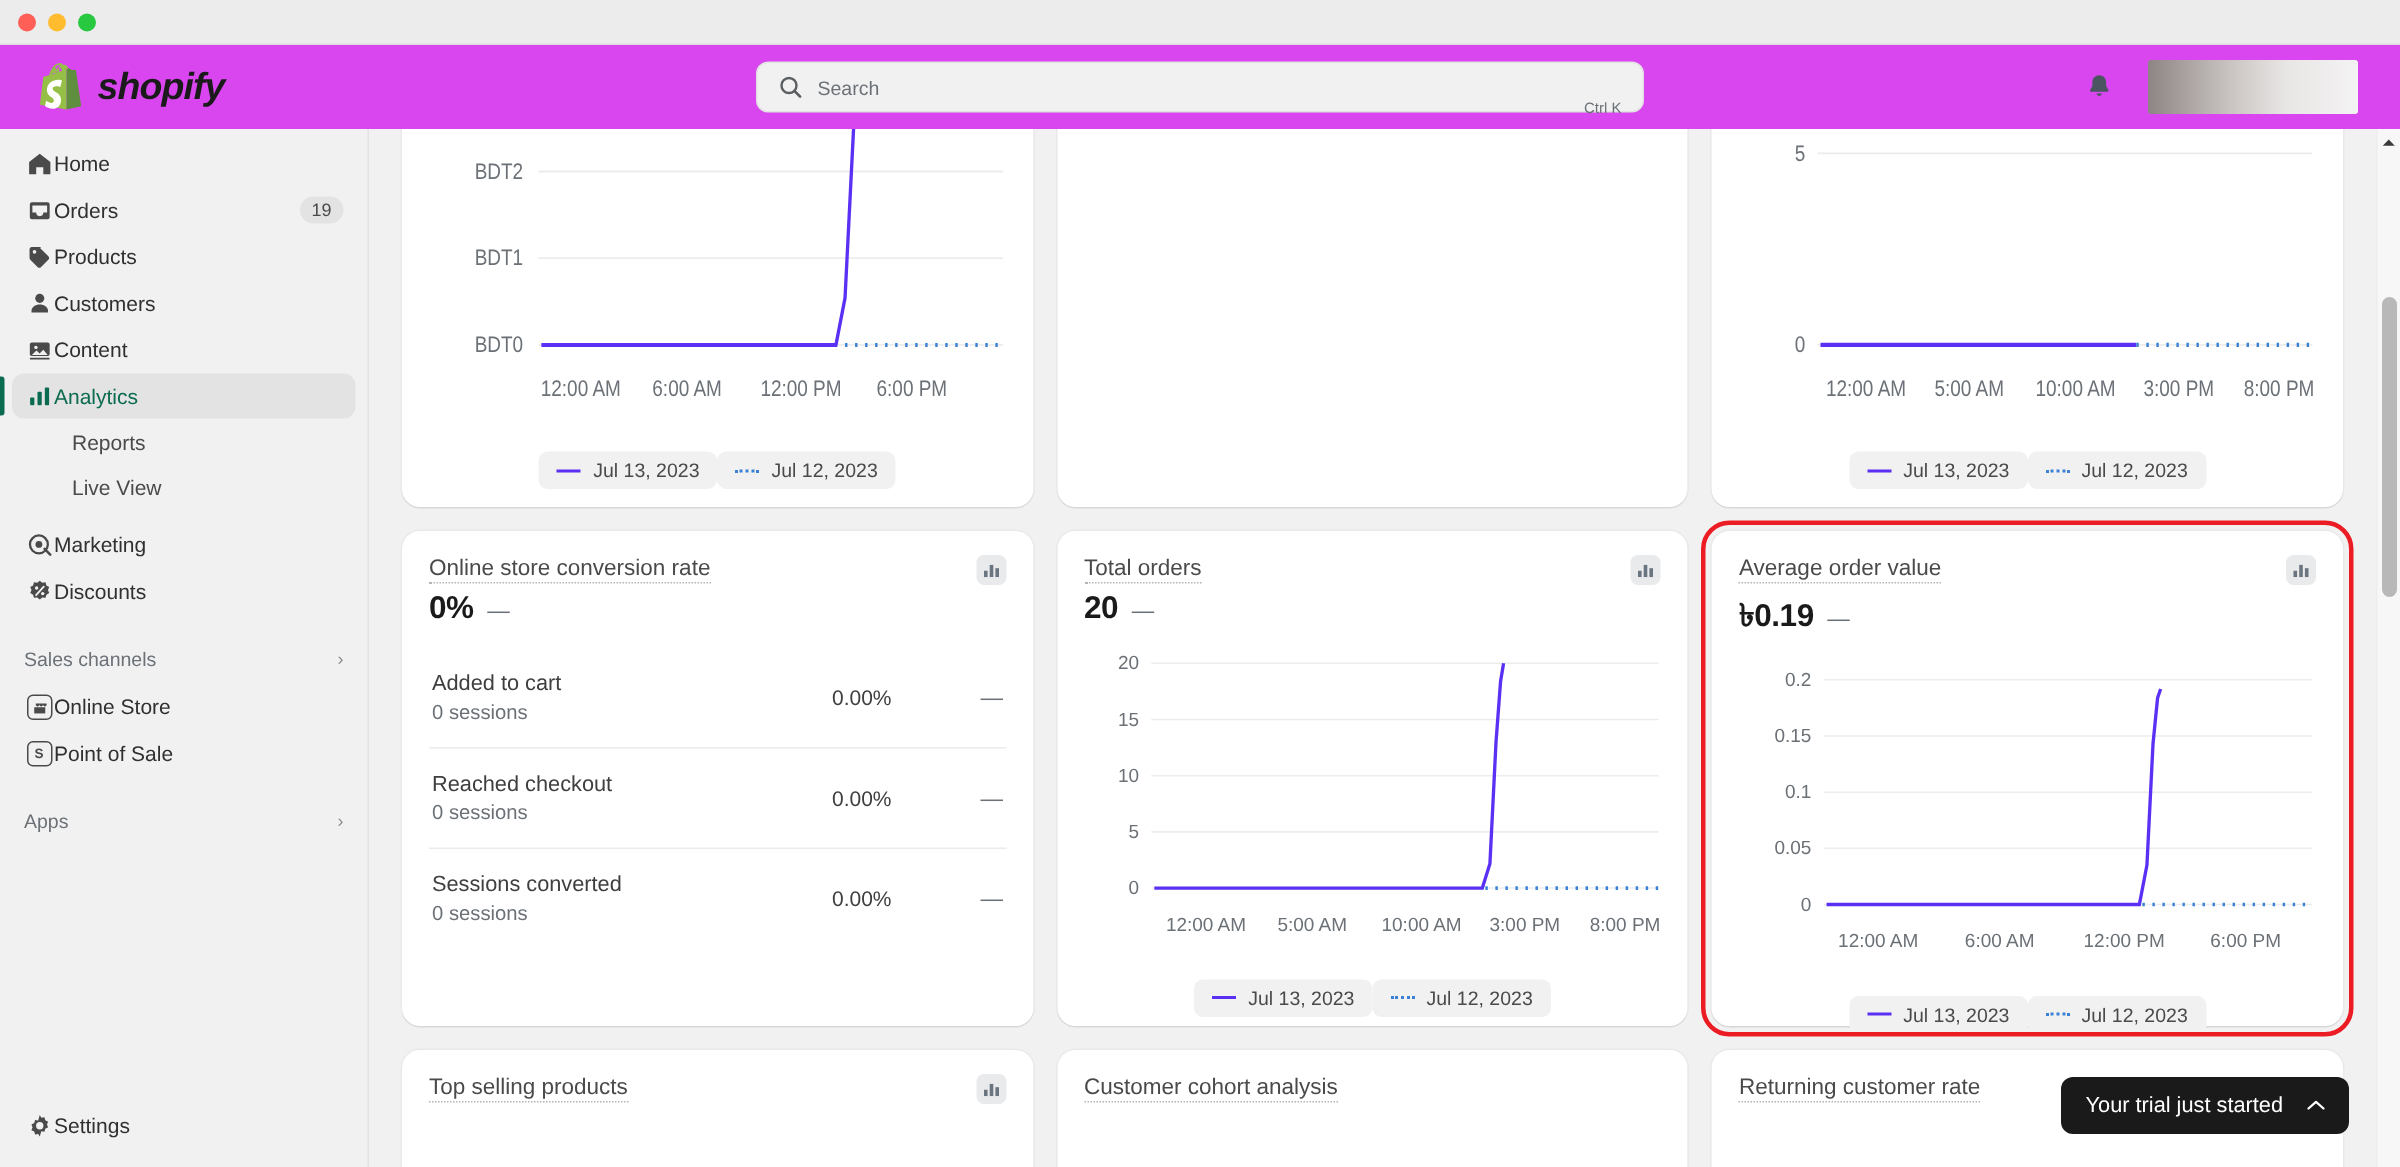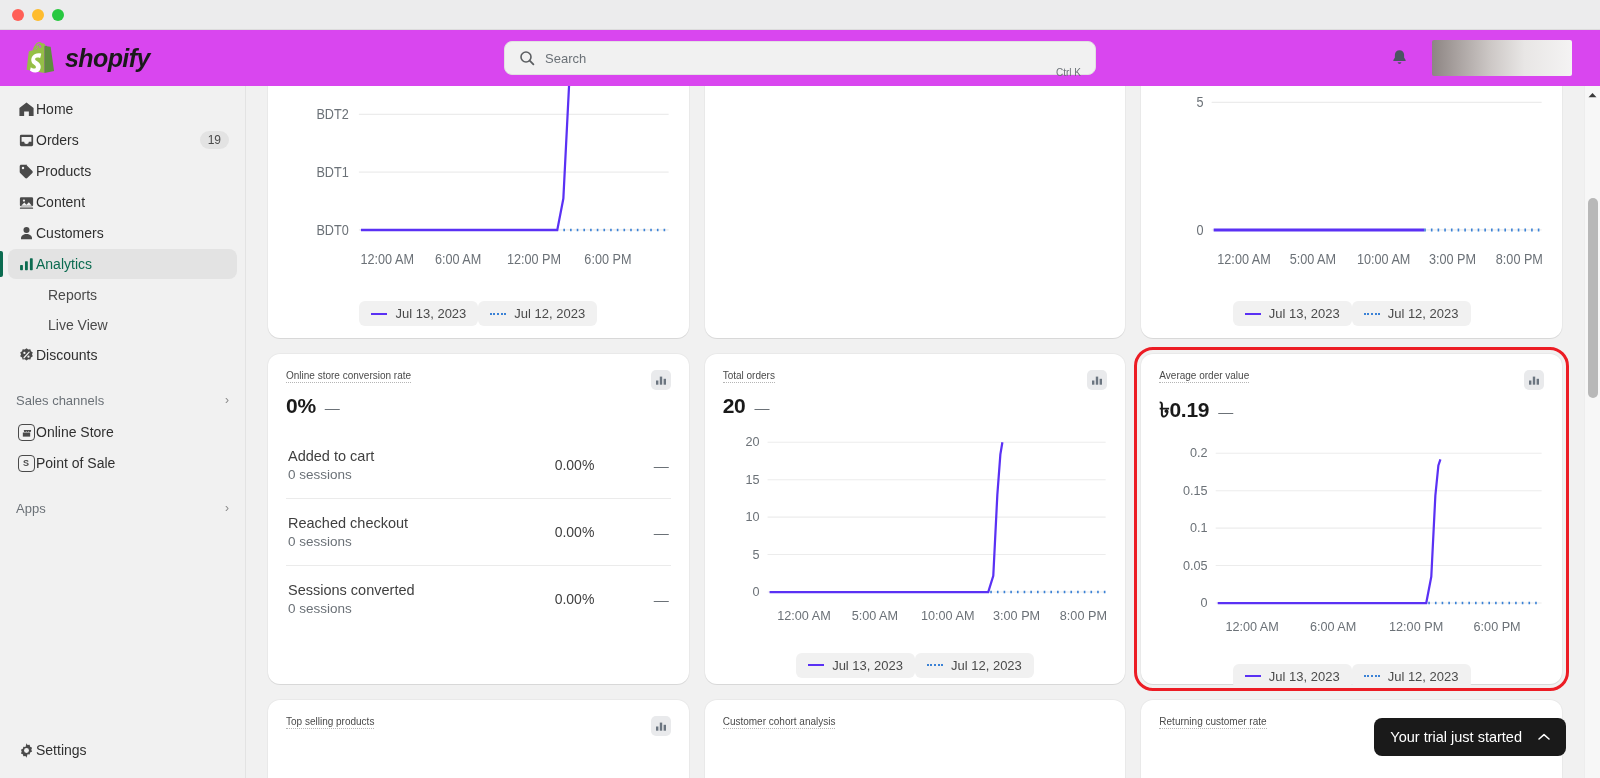--- a/index.html
+++ b/index.html
@@ -119,21 +119,21 @@
     background: #ffffff; border-radius: 12px;
     box-shadow: 0 1px 0 rgba(0,0,0,0.07), 0 0 0 1px rgba(0,0,0,0.03);
     padding: 16px 18px 12px 18px; height: 330px;
     display: flex; flex-direction: column; position: relative;
   }
   .card.highlight {
     outline: 3px solid #ec1c24; outline-offset: 4px; z-index: 5;
   }
   .card-head { display: flex; align-items: flex-start; justify-content: space-between; }
   .card-title {
-    font-size: 10px; color: #4a4a4a;
+    font-size: 15px; color: #4a4a4a;
     border-bottom: 1px dotted #b5b5b5; padding-bottom: 1px; cursor: pointer;
   }
   .chart-icon-btn {
     width: 20px; height: 20px; border-radius: 5px; background: #e9eaec;
     display: flex; align-items: center; justify-content: center; cursor: pointer;
   }
   .metric-row { display: flex; align-items: baseline; gap: 9px; margin-top: 4px; }
   .metric-value { font-size: 21px; font-weight: 600; color: #1a1a1a; letter-spacing: -0.3px; }
   .metric-delta { font-size: 15px; color: #6b7177; }
 
@@ -264,57 +264,67 @@
           <svg width="17" height="17" viewBox="0 0 18 18">
               <path d="M9.6 1.8H3.4c-.9 0-1.6.7-1.6 1.6v6.2c0 .4.2.8.5 1.1l5.3 5.3c.6.6 1.6.6 2.2 0l5.4-5.4c.6-.6.6-1.6 0-2.2l-5.3-5.3a1.6 1.6 0 00-1.1-.5h.8zM5.3 6.5a1.3 1.3 0 110-2.6 1.3 1.3 0 010 2.6z" fill="#4a4a4a"></path>
             </svg>
         </span>
         <span class="n-label">Products</span>
       </div>
 
       <div class="nav-item">
         <span class="n-icon">
           <svg width="17" height="17" viewBox="0 0 18 18">
+              <circle cx="9" cy="5.2" r="3.2" fill="#4a4a4a"></circle>
+              <path d="M9 9.6c-3.2 0-5.8 1.9-5.8 4.2v1.4h11.6v-1.4c0-2.3-2.6-4.2-5.8-4.2z" fill="#4a4a4a"></path>
+            </svg>
+        </span>
+        <span class="n-label">Customers</span>
+      </div>
+
+      <div class="nav-item">
+        <span class="n-icon">
+          <svg width="17" height="17" viewBox="0 0 18 18">
               <rect x="2" y="3.5" width="14" height="9.5" rx="1.4" fill="#4a4a4a"></rect>
               <circle cx="6.3" cy="7" r="1.2" fill="#f1f1f1"></circle>
               <path d="M3.4 12.4l3.3-3.3 2.2 2.2 2.6-2.6 3.1 3.7z" fill="#f1f1f1"></path>
               <rect x="2" y="14.3" width="14" height="1.3" rx="0.6" fill="#4a4a4a"></rect>
             </svg>
         </span>
         <span class="n-label">Content</span>
       </div>
 
-      <div class="nav-item">
-        <span class="n-icon">
-          <svg width="17" height="17" viewBox="0 0 18 18">
-              <circle cx="9" cy="5.2" r="3.2" fill="#4a4a4a"></circle>
-              <path d="M9 9.6c-3.2 0-5.8 1.9-5.8 4.2v1.4h11.6v-1.4c0-2.3-2.6-4.2-5.8-4.2z" fill="#4a4a4a"></path>
-            </svg>
-        </span>
-        <span class="n-label">Customers</span>
-      </div>
-
       <div class="nav-item active">
         <span class="n-icon">
           <svg width="17" height="17" viewBox="0 0 18 18">
               <rect x="2.2" y="9.5" width="3" height="5.5" rx="0.7" fill="#0b6b50"></rect>
               <rect x="7.4" y="5.5" width="3" height="9.5" rx="0.7" fill="#0b6b50"></rect>
               <rect x="12.6" y="2.5" width="3" height="12.5" rx="0.7" fill="#0b6b50"></rect>
             </svg>
         </span>
         <span class="n-label">Analytics</span>
       </div>
 
       <div class="sub-item">
         <span>Reports</span>
       </div>
       <div class="sub-item">
         <span>Live View</span>
       </div>
 
+      <div class="nav-item" style="margin-top:8px">
+        <span class="n-icon">
+          <svg width="17" height="17" viewBox="0 0 18 18">
+              <circle cx="8.4" cy="8.4" r="6.3" fill="none" stroke="#4a4a4a" stroke-width="1.6"></circle>
+              <circle cx="8.4" cy="8.4" r="2.4" fill="#4a4a4a"></circle>
+              <path d="M12.4 11.6l4 4" stroke="#4a4a4a" stroke-width="1.8" stroke-linecap="round"></path>
+            </svg>
+        </span>
+        <span class="n-label">Marketing</span>
+      </div>
 
       <div class="nav-item">
         <span class="n-icon">
           <svg width="17" height="17" viewBox="0 0 18 18">
               <path d="M9 1.2l1.8 1.4 2.3-.3.6 2.2 2 1.2-.9 2.1.9 2.1-2 1.2-.6 2.2-2.3-.3L9 14.4l-1.8-1.4-2.3.3-.6-2.2-2-1.2.9-2.1-.9-2.1 2-1.2.6-2.2 2.3.3z" fill="#4a4a4a"></path>
               <circle cx="6.8" cy="6.3" r="1.2" fill="#f1f1f1"></circle>
               <circle cx="11.1" cy="10.3" r="1.2" fill="#f1f1f1"></circle>
               <path d="M11.8 5.4l-5.4 6" stroke="#f1f1f1" stroke-width="1.3" stroke-linecap="round"></path>
             </svg>
         </span>

